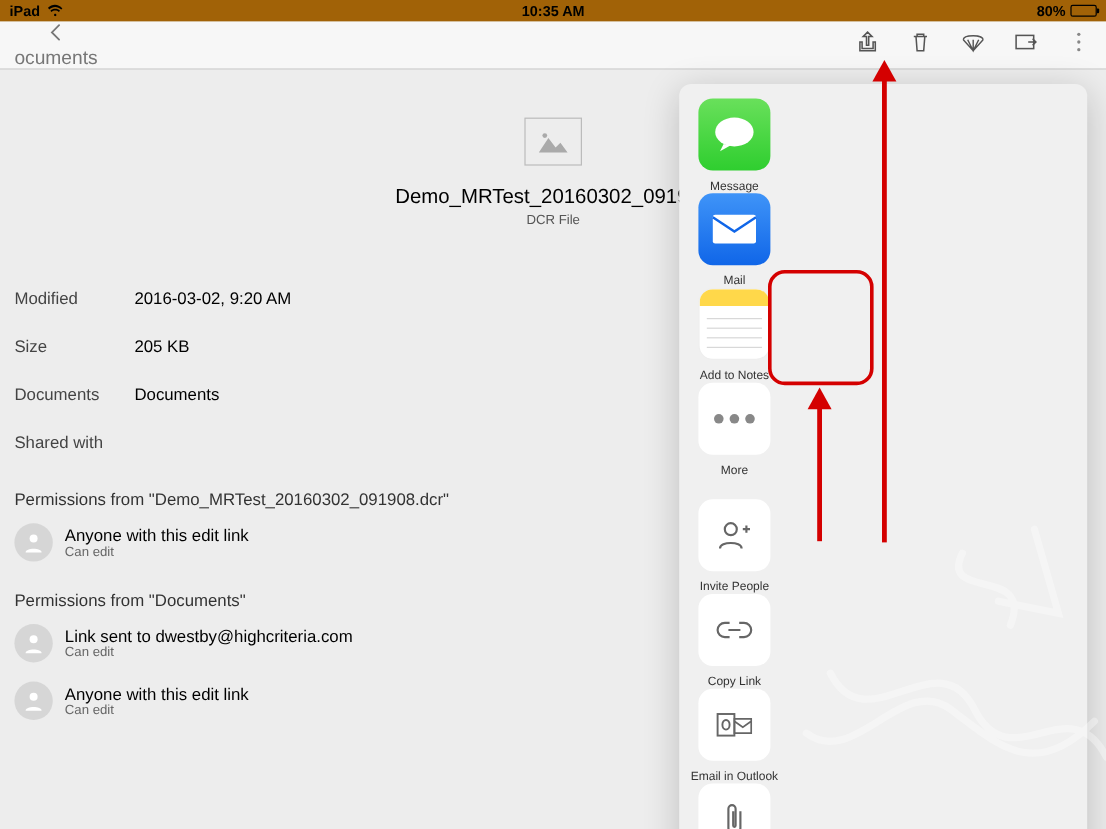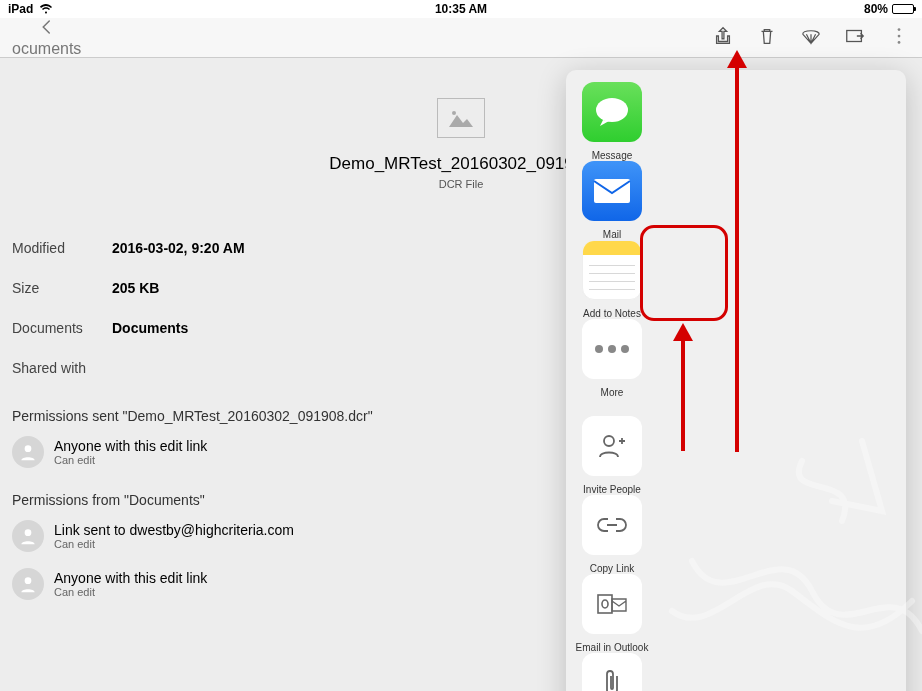--- a/index.html
+++ b/index.html
@@ -6,21 +6,21 @@
     body {
       font-family: -apple-system, "Helvetica Neue", Arial, sans-serif;
       width: 922px;
       height: 691px;
       background: #ededed;
       position: relative;
       overflow: hidden;
     }
     .status-bar {
       height: 18px;
-      background: #ffffff;
+      background: #a16207;
       display: flex;
       align-items: center;
       justify-content: space-between;
       padding: 0 8px;
       font-size: 12px;
       font-weight: 600;
     }
     .status-left { display: flex; align-items: center; gap: 6px; }
     .status-center { position: absolute; left: 50%; transform: translateX(-50%); }
     .status-right { display: flex; align-items: center; gap: 4px; }
@@ -58,21 +58,21 @@
       display:flex; align-items:center; justify-content:center;
     }
     .file-name { font-size: 17px; color:#000; }
     .file-type { font-size: 11px; color:#555; margin-top:4px; }
 
     .meta-table {
       padding: 8px 12px;
     }
     .meta-row { display:flex; padding: 12px 0; font-size: 14px; }
     .meta-label { width: 100px; color:#444; }
-    .meta-value { color:#000;font-weight:bold; }
+    .meta-value { color:#000; }
 
     .section-label { padding: 12px 12px 8px; font-size: 14px; color:#333; }
 
     .perm-row { display:flex; align-items:center; gap:10px; padding: 4px 12px 12px; }
     .avatar-circle {
       width: 32px; height: 32px; border-radius:50%; background:#d6d6d6;
       display:flex; align-items:center; justify-content:center; color:#fff;
       flex-shrink:0;
     }
     .perm-text .line1 { font-size:14px; }
@@ -210,21 +210,21 @@
     </div>
     <div class="meta-row">
       <div class="meta-label">Documents</div>
       <div class="meta-value">Documents</div>
     </div>
     <div class="meta-row">
       <div class="meta-label" style="width:auto">Shared with</div>
     </div>
   </div>
 
-  <div class="section-label">Permissions sent "Demo_MRTest_20160302_091908.dcr"</div>
+  <div class="section-label">Permissions from "Demo_MRTest_20160302_091908.dcr"</div>
   <div class="perm-row">
     <div class="avatar-circle">
       <svg width="20" height="20" viewBox="0 0 24 24">
           <circle cx="12" cy="8" r="4" fill="#fff"></circle>
           <path d="M4 22c0-5 16-5 16 0" fill="#fff"></path>
         </svg>
     </div>
     <div class="perm-text">
       <div class="line1">Anyone with this edit link</div>
       <div class="line2">Can edit</div>

